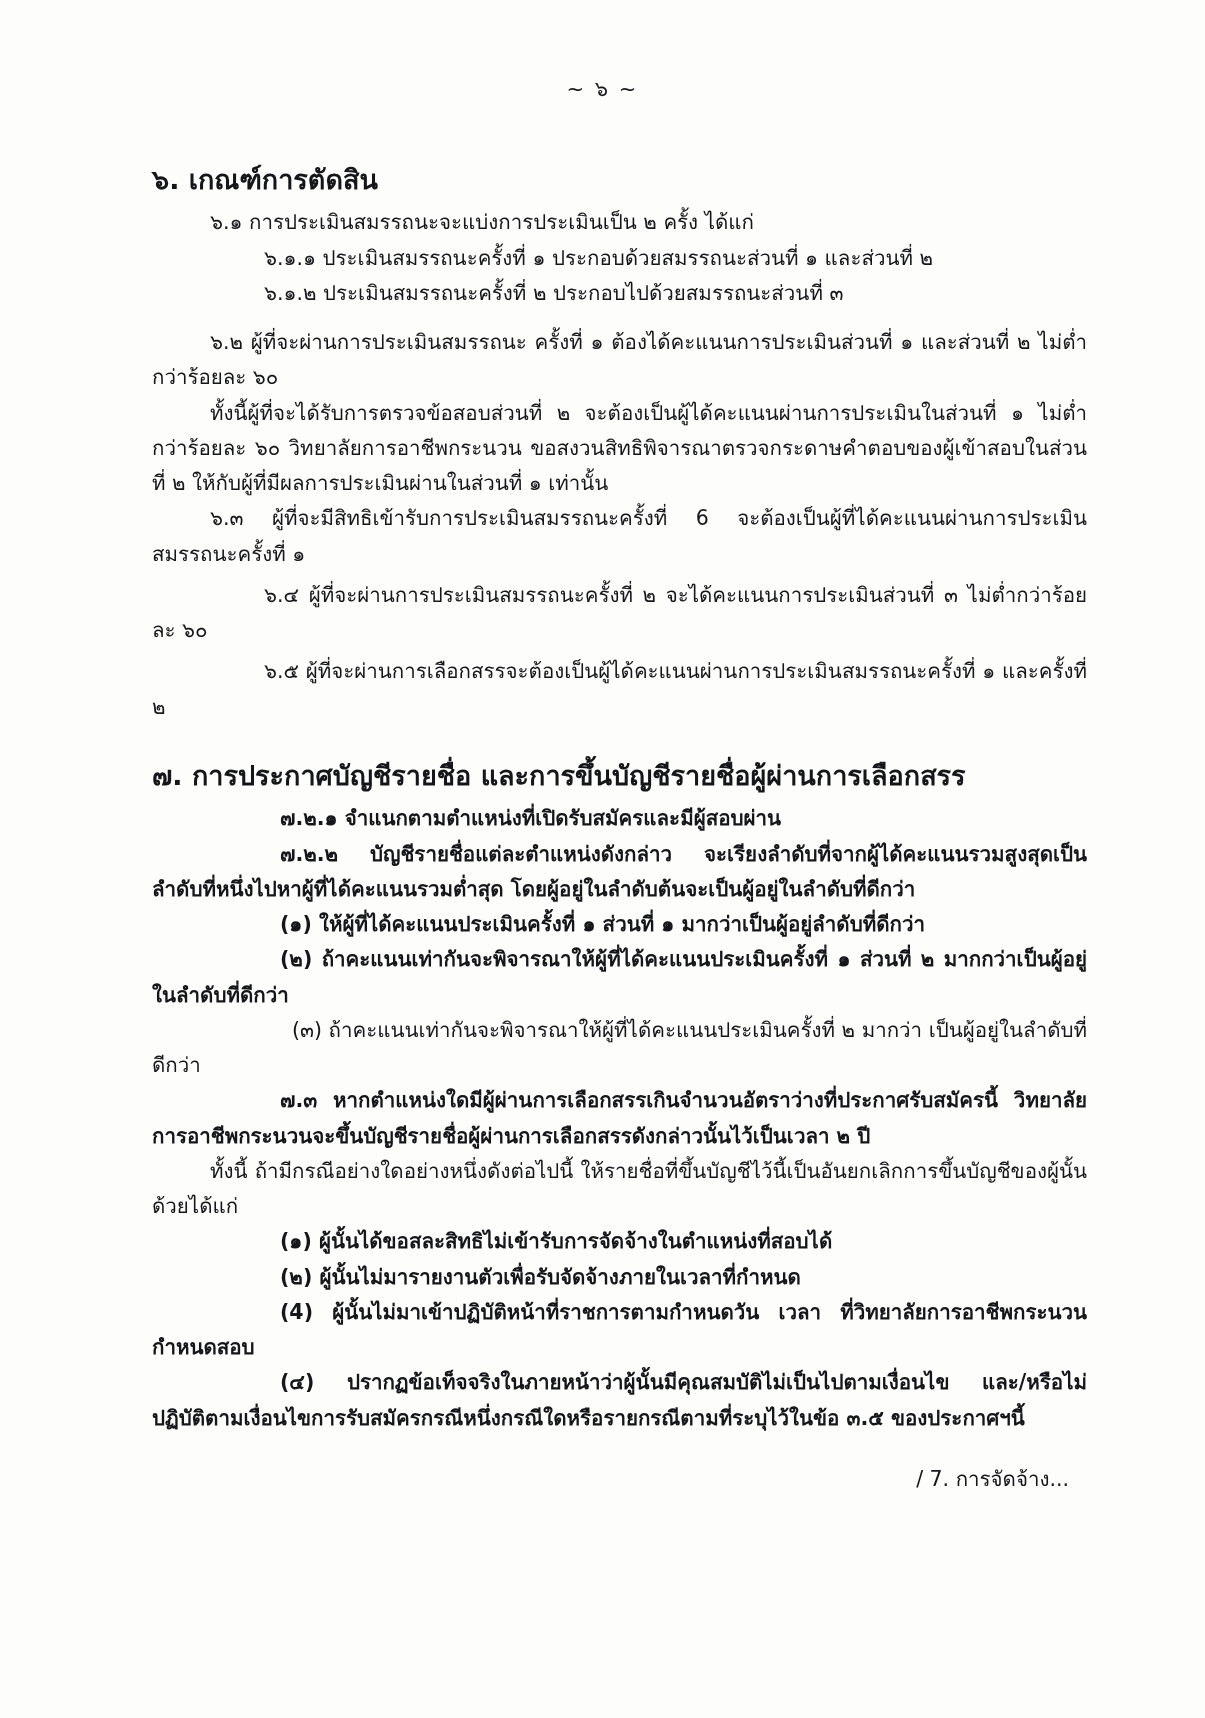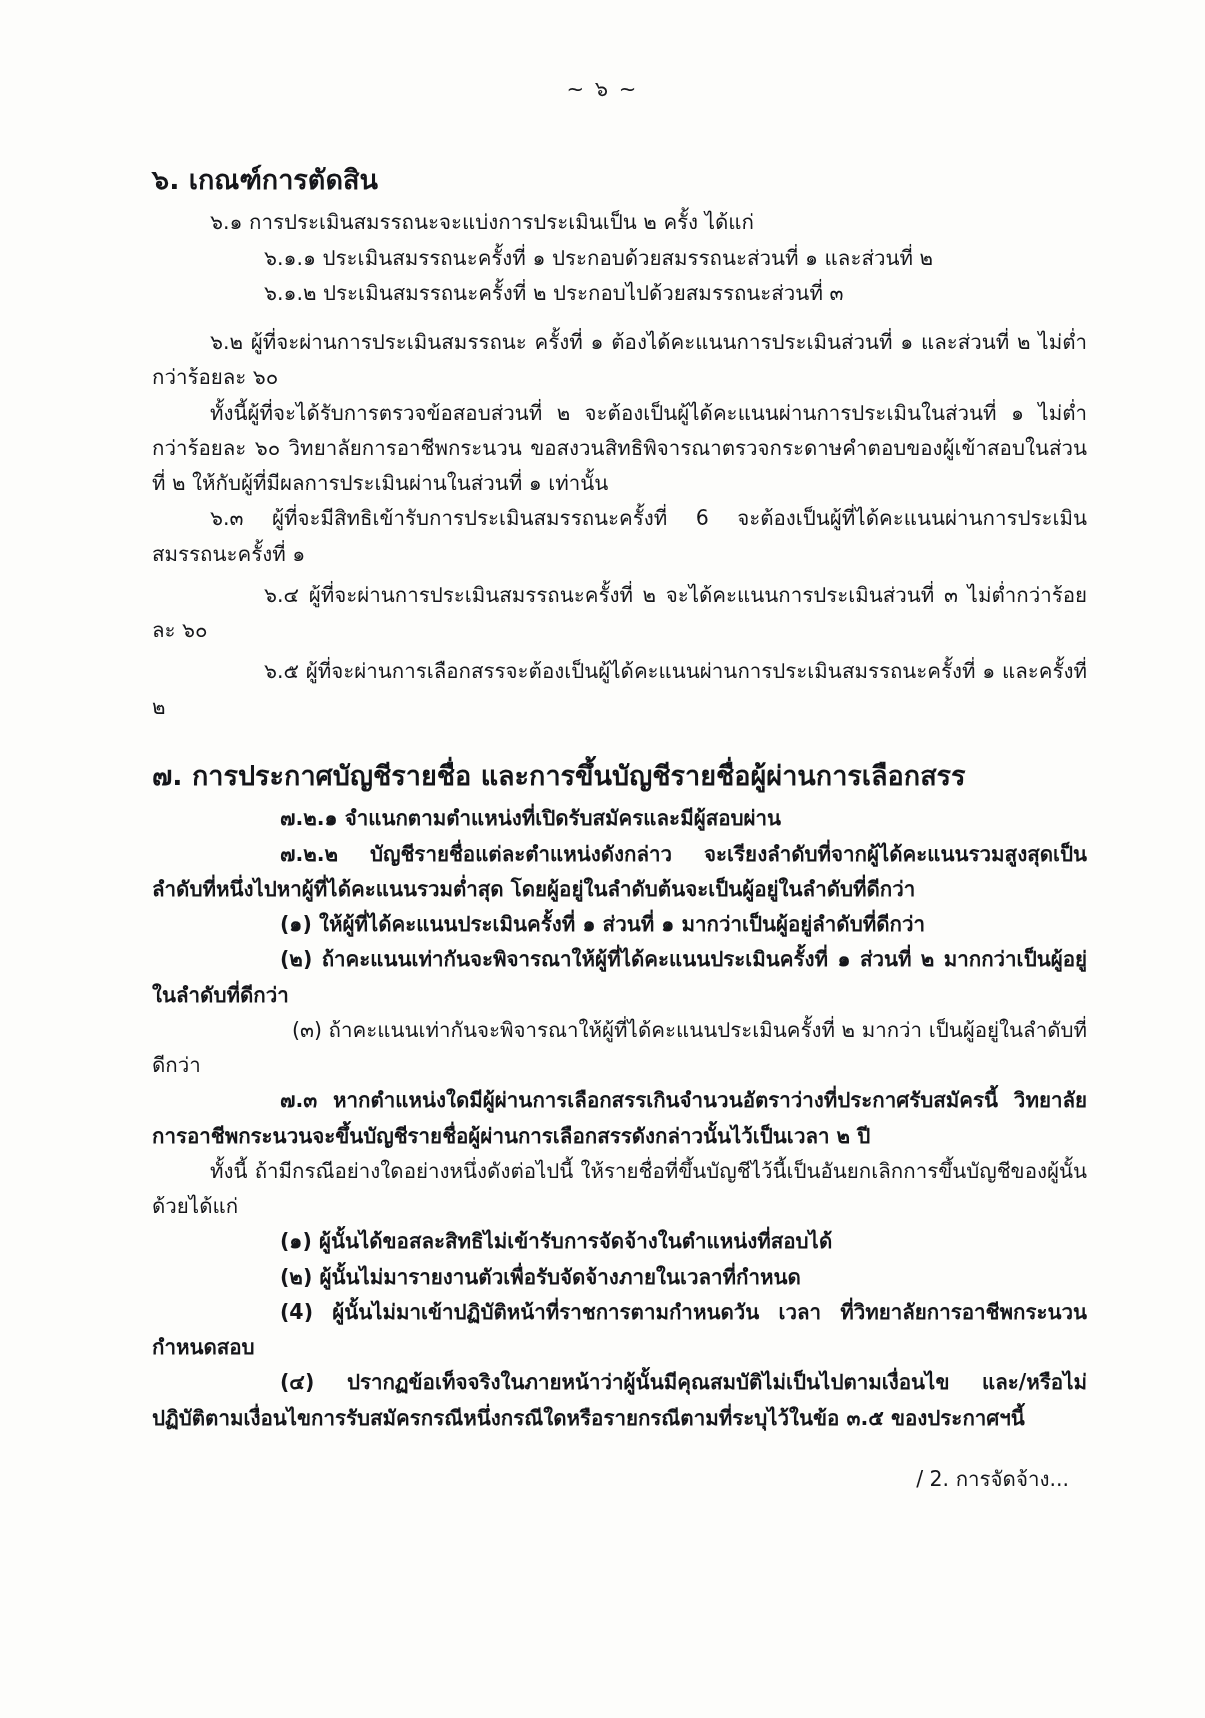--- a/index.html
+++ b/index.html
@@ -92,16 +92,16 @@
     <p class="ind3">(๑) ให้ผู้ที่ได้คะแนนประเมินครั้งที่ ๑ ส่วนที่ ๑ มากว่าเป็นผู้อยู่ลำดับที่ดีกว่า</p>
     <p class="ind3">(๒) ถ้าคะแนนเท่ากันจะพิจารณาให้ผู้ที่ได้คะแนนประเมินครั้งที่ ๑ ส่วนที่ ๒ มากกว่าเป็นผู้อยู่ในลำดับที่ดีกว่า</p>
     <p class="ind4">(๓) ถ้าคะแนนเท่ากันจะพิจารณาให้ผู้ที่ได้คะแนนประเมินครั้งที่ ๒ มากว่า เป็นผู้อยู่ในลำดับที่ดีกว่า</p>
     <p class="ind3">๗.๓  หากตำแหน่งใดมีผู้ผ่านการเลือกสรรเกินจำนวนอัตราว่างที่ประกาศรับสมัครนี้ วิทยาลัยการอาชีพกระนวนจะขึ้นบัญชีรายชื่อผู้ผ่านการเลือกสรรดังกล่าวนั้นไว้เป็นเวลา ๒ ปี</p>
     <p class="ind1">ทั้งนี้ ถ้ามีกรณีอย่างใดอย่างหนึ่งดังต่อไปนี้ ให้รายชื่อที่ขึ้นบัญชีไว้นี้เป็นอันยกเลิกการขึ้นบัญชีของผู้นั้นด้วยได้แก่</p>
     <p class="ind3">(๑) ผู้นั้นได้ขอสละสิทธิไม่เข้ารับการจัดจ้างในตำแหน่งที่สอบได้</p>
     <p class="ind3">(๒) ผู้นั้นไม่มารายงานตัวเพื่อรับจัดจ้างภายในเวลาที่กำหนด</p>
     <p class="ind3">(4) ผู้นั้นไม่มาเข้าปฏิบัติหน้าที่ราชการตามกำหนดวัน เวลา ที่วิทยาลัยการอาชีพกระนวนกำหนดสอบ</p>
     <p class="ind3">(๔) ปรากฏข้อเท็จจริงในภายหน้าว่าผู้นั้นมีคุณสมบัติไม่เป็นไปตามเงื่อนไข และ/หรือไม่ปฏิบัติตามเงื่อนไขการรับสมัครกรณีหนึ่งกรณีใดหรือรายกรณีตามที่ระบุไว้ในข้อ ๓.๕ ของประกาศฯนี้</p>
 
-    <div class="footer-note">/ 2. การจัดจ้าง...</div>
+    <div class="footer-note">/ 7. การจัดจ้าง...</div>
 
   </div>
 </div>
 
 </body></html>

